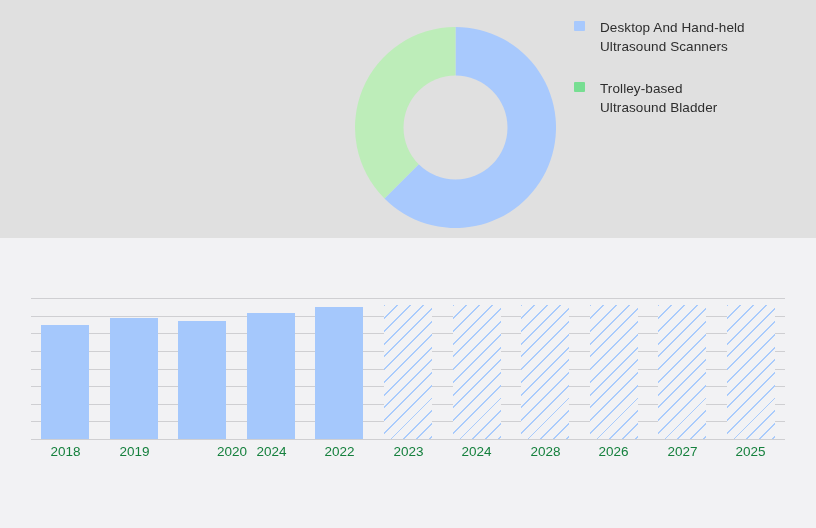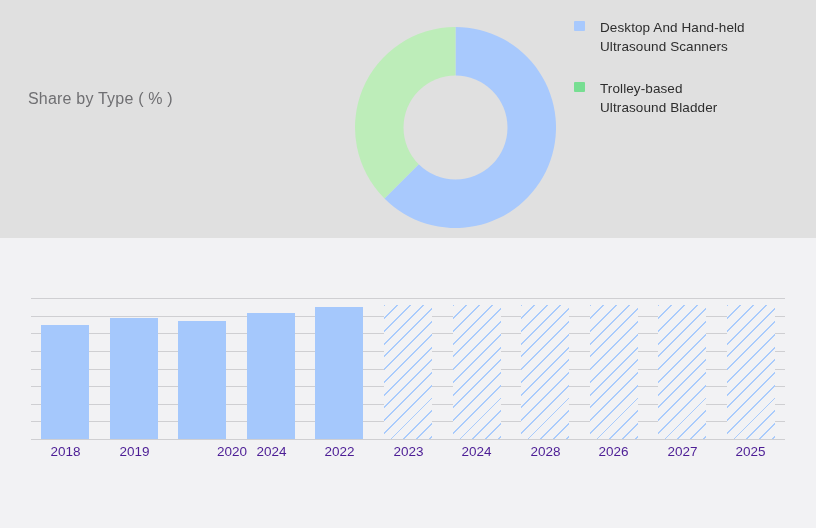--- a/index.html
+++ b/index.html
@@ -54,31 +54,30 @@
   .bar.actual{background:#a5c8fc;}
   .bar.forecast{
     background-color:#f2f2f4;
     background-image:repeating-linear-gradient(135deg,
       #a9cbfc 0px, #a9cbfc 1.4px,
       rgba(0,0,0,0) 1.4px, rgba(0,0,0,0) 9px);
   }
   .axis-labels{position:absolute;left:31px;top:206px;width:754px;height:22px;}
   .axis-label{
     position:absolute;top:0;text-align:center;
-    font-size:13.5px;color:#4c1d95;
+    font-size:13.5px;color:#15803d;
   }
 </style>
 </head>
 <body>
 
 <div id="page">
 
   <div class="top-panel">
 
-    <div class="subtitle">Share by Type ( % )</div>
 
     <div class="donut-wrap">
       <svg class="donut-svg" width="201" height="201" viewBox="0 0 201 201">
 
         <path id="slice-blue" d="M 100.5 100.5 L 100.50 0.00 A 100.5 100.5 0 1 1 29.44 171.56 Z" fill="#a8c9fd"></path>
 
         <path id="slice-green" d="M 100.5 100.5 L 29.44 171.56 A 100.5 100.5 0 0 1 100.50 0.00 Z" fill="#bdedb9"></path>
         <circle cx="100.5" cy="100.5" r="52" fill="#e0e0e0"></circle>
       </svg>
     </div>

